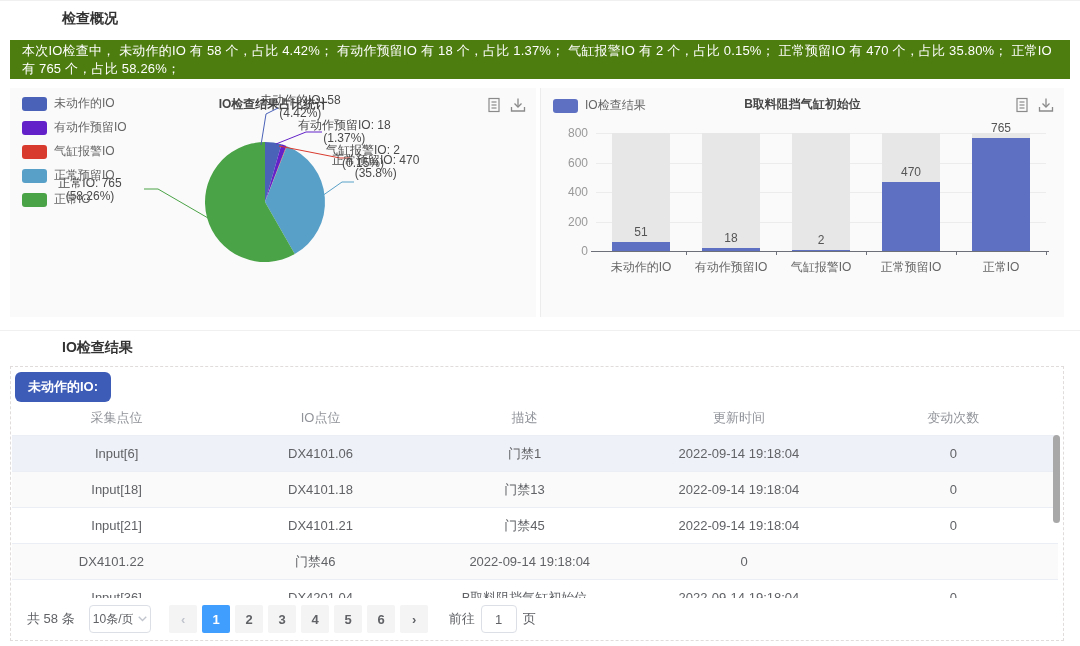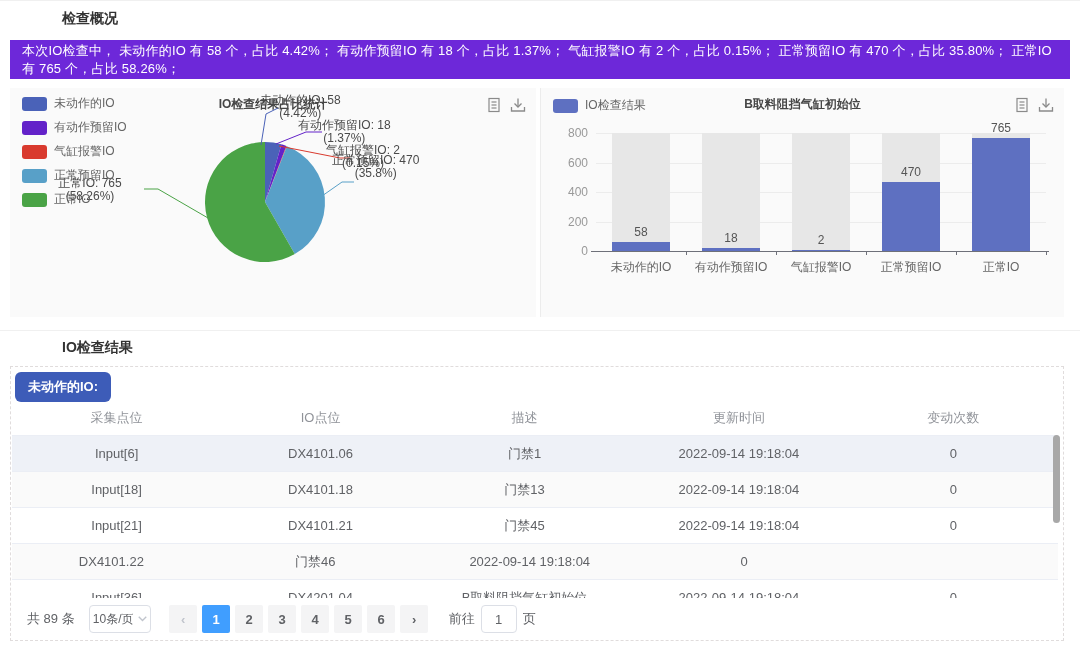--- a/index.html
+++ b/index.html
@@ -10,21 +10,21 @@
 
   
   .sec-header { position:absolute; left:0; width:1080px; height:36px; display:flex;
     align-items:center; justify-content:space-between; padding:0 18px 0 14px; cursor:pointer;margin-left:48px; }
   .sec-title { font-size:14px; font-weight:bold; color:#333; }
   .chev { width:12px; height:8px; }
   .divider { position:absolute; left:0; top:330px; width:1080px; height:1px; background:#f0f0f0; }
 
   
   .banner { position:absolute; left:10px; top:40px; width:1060px; height:39px;
-    background:#6d28d9; color:#fff; font-size:13px; display:flex; align-items:center;
+    background:#4d7c0f; color:#fff; font-size:13px; display:flex; align-items:center;
     padding:0 12px; letter-spacing:.2px; }
 
   
   .card { position:absolute; top:88px; height:229px; background:#fafafa; }
   .card.pie  { left:10px;  width:526px; }
   .card.bar  { left:540px; width:524px; border-left:1px solid #ececec; }
   .card-title { position:absolute; top:8px; left:0; width:100%; text-align:center;
     font-size:12px; font-weight:bold; color:#464646; }
   .toolbox { position:absolute; top:9px; right:10px; display:flex; gap:8px; }
   .tool-ic { width:16px; height:16px; cursor:pointer; }
@@ -187,21 +187,21 @@
         <div class="ytick" style="top: 81.5px;">200</div>
         <div class="gridline" style="top: 59px;"></div>
         <div class="ytick" style="top: 52px;">400</div>
         <div class="gridline" style="top: 29.5px;"></div>
         <div class="ytick" style="top: 22.5px;">600</div>
         <div class="gridline" style="top: 0px;"></div>
         <div class="ytick" style="top: -7px;">800</div>
         <div class="band" style="left: 0px;">
           <div class="band-bg"></div>
           <div class="band-bar" style="height: 9px; background: rgb(94, 112, 193);"></div>
-          <div class="band-val" style="bottom: 12px;">58</div>
+          <div class="band-val" style="bottom: 12px;">51</div>
           <div class="band-cat">未动作的IO</div>
         </div>
         <div class="xtick" style="left: 90px;"></div>
         <div class="band" style="left: 90px;">
           <div class="band-bg"></div>
           <div class="band-bar" style="height: 3px; background: rgb(94, 112, 193);"></div>
           <div class="band-val" style="bottom: 6px;">18</div>
           <div class="band-cat">有动作预留IO</div>
         </div>
         <div class="xtick" style="left: 180px;"></div>
@@ -283,21 +283,21 @@
             <div class="c c2">B取料阻挡气缸初始位</div>
             <div class="c c3">2022-09-14 19:18:04</div>
             <div class="c c4">0</div>
           </div>
         </div>
     </div>
 
     <div class="scroll-thumb"></div>
 
     <div class="pagination">
-      <span>共 89 条</span>
+      <span>共 58 条</span>
       <div class="psel">
         <span>10条/页</span>
         <svg class="chev" viewBox="0 0 12 8">
           <polyline points="1,1 6,6 11,1" fill="none" stroke="#c0c4cc" stroke-width="1.8"></polyline>
         </svg>
       </div>
       <div class="pager" id="pager">
         <div class="pbtn disabled">‹</div>
       <div class="pbtn active">1</div>
           <div class="pbtn">2</div>

